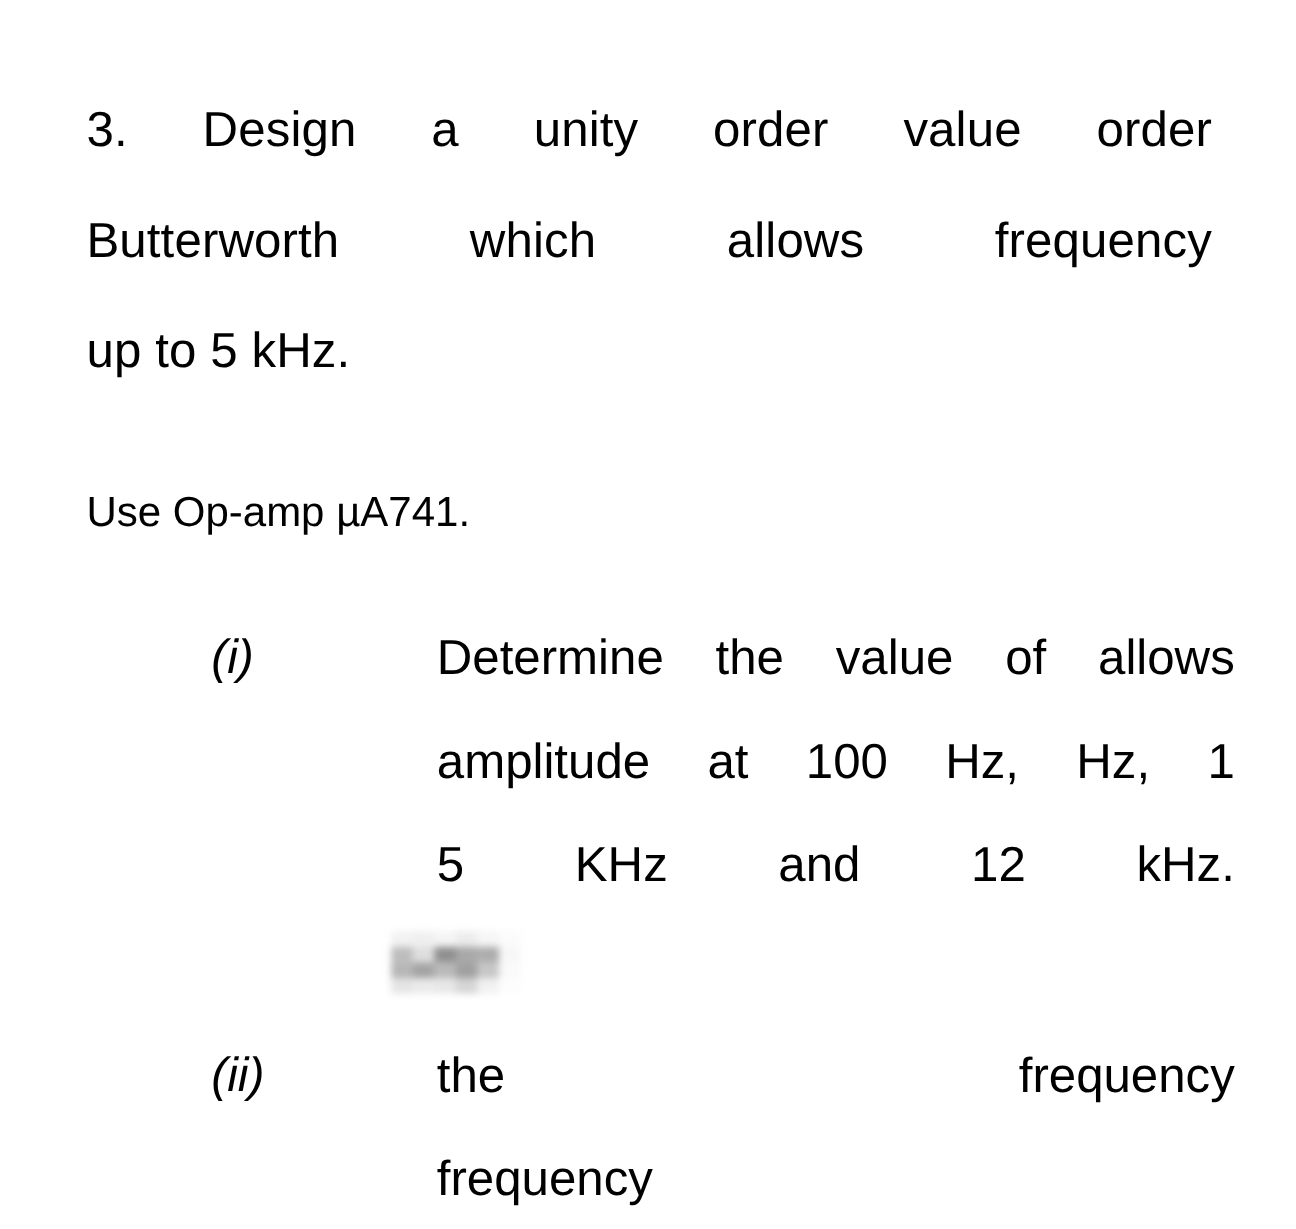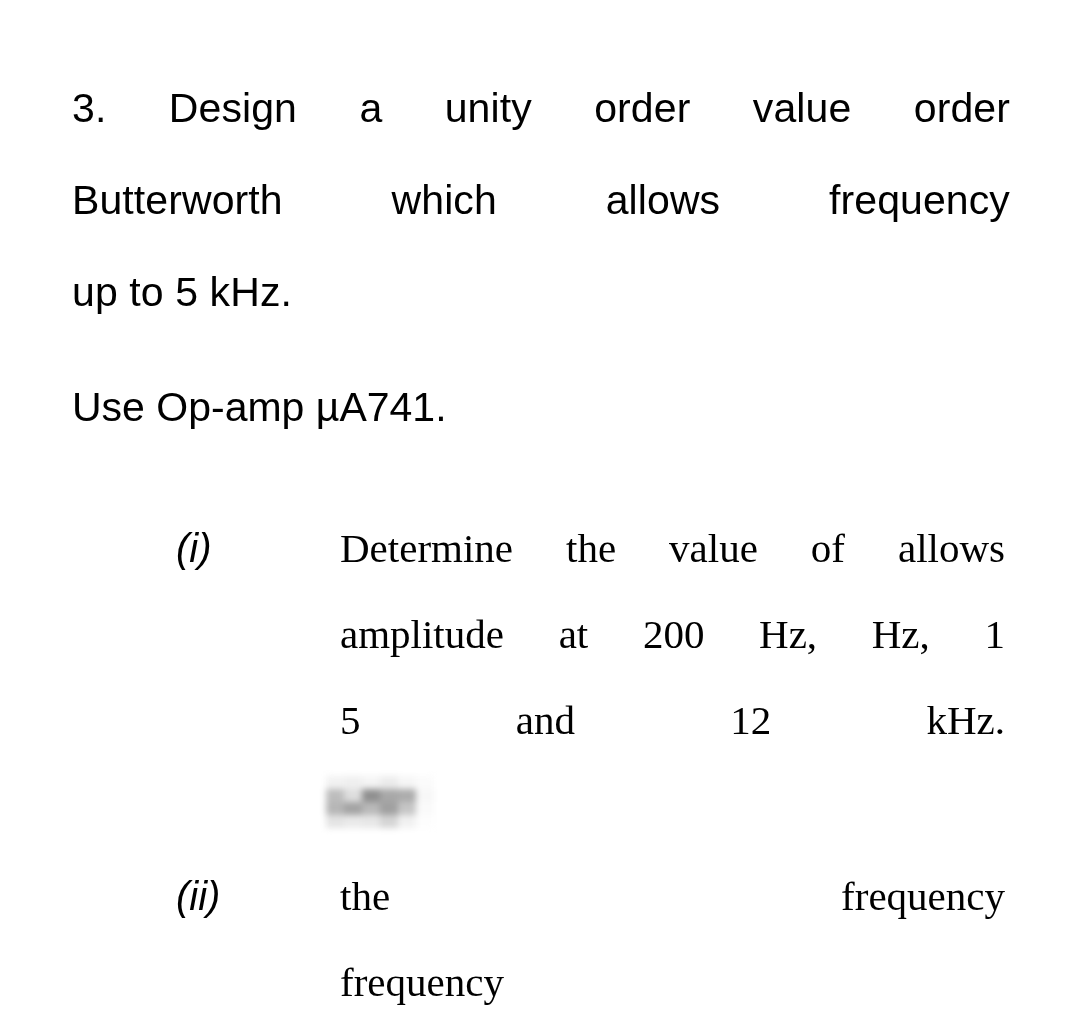--- a/index.html
+++ b/index.html
@@ -42,22 +42,22 @@
   .j {
     display: flex;
     justify-content: space-between;
     width: 938px;
   }
   .j > span { display: inline-block; }
 
   .stem-use {
     position: absolute;
     left: 72px;
-    top: 376px;
-    font-size: 41px;
+    top: 396px;
+    font-size: 35px;
     line-height: 62px;
     white-space: nowrap;
   }
 
   
   .subitem {
     position: absolute;
     width: 860px;
   }
 
@@ -67,24 +67,23 @@
     top: 0;
     width: 150px;
     font-size: 40px;
     font-style: italic;
     line-height: 86px;
     white-space: nowrap;
   }
 
   .sub-body {
     position: absolute;
-    left: 164px;
+    left: 188px;
     top: 0;
     width: 665px;
-    font-family: Liberation Serif, serif;
   }
 
   .sub-line {
     font-size: 41px;
     line-height: 86px;
     white-space: nowrap;
   }
 
   .sub-line.jl {
     display: flex;
@@ -148,28 +147,29 @@
         <span>Determine</span>
         <span>the</span>
         <span>value</span>
         <span>of</span>
         <span>allows</span>
       </div>
 
       <div class="sub-line jl">
         <span>amplitude</span>
         <span>at</span>
-        <span>200</span>
+        <span>100</span>
         <span>Hz,</span>
         <span>Hz,</span>
         <span>1</span>
       </div>
 
       <div class="sub-line jl">
         <span>5</span>
+        <span>KHz</span>
         <span>and</span>
         <span>12</span>
         <span>kHz.</span>
       </div>
 
     </div>
   </div>
 
   <div class="redaction">
     <div class="px-grid">

